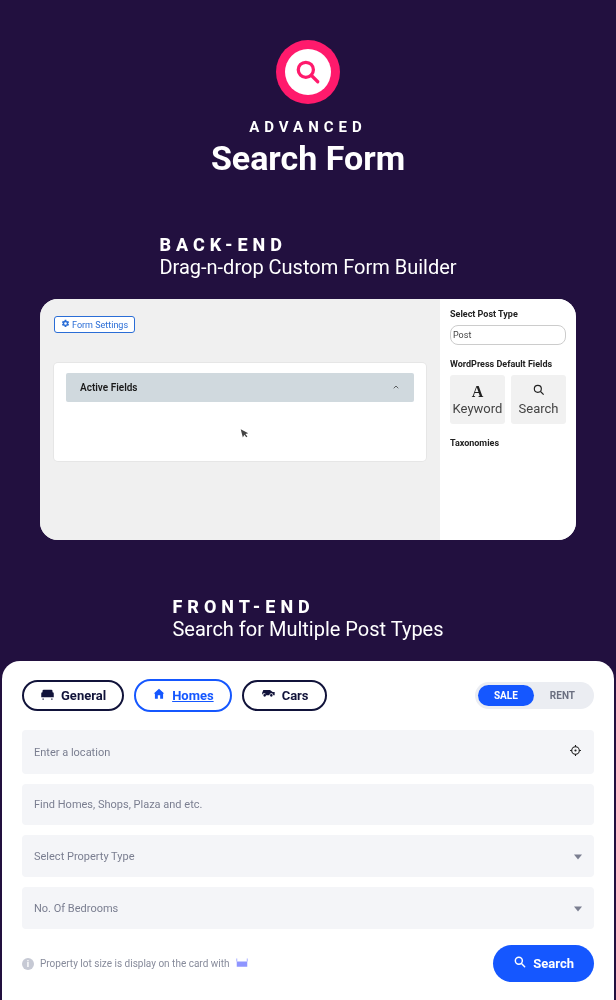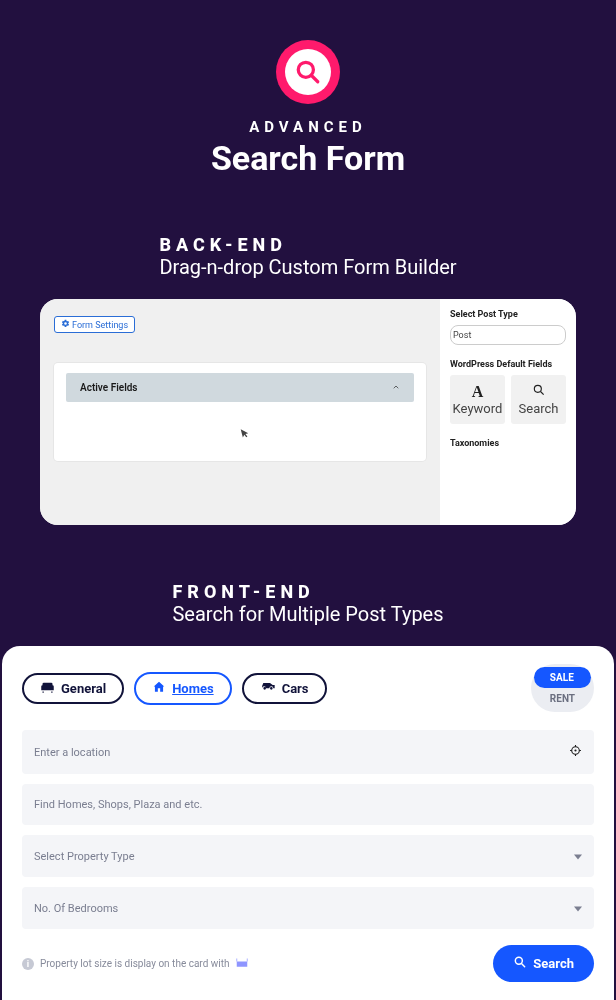--- a/index.html
+++ b/index.html
@@ -99,21 +99,20 @@
     padding: 6px 16px; border-radius: 999px;
     border: 2px solid #11133a; font-weight: 700;
     font-size: 13px; color: #11133a;
   }
   .pill.active { border-color: #1557ff; color: #1557ff; text-decoration: underline; }
   .pill .ico { font-size: 13px; }
   .toggle-group {
     margin-left: auto; display: flex;
     background: #ebedf2; border-radius: 999px;
     padding: 3px;
-    flex-direction: column;
   }
   .toggle {
     padding: 5px 16px; border-radius: 999px;
     font-size: 10px; font-weight: 700; color: #6b6f80;
   }
   .toggle.on { background: #1557ff; color: #fff; }
 
   .input-grid {
     display: grid; grid-template-columns: 1fr;
     gap: 10px; margin-top: 18px;

